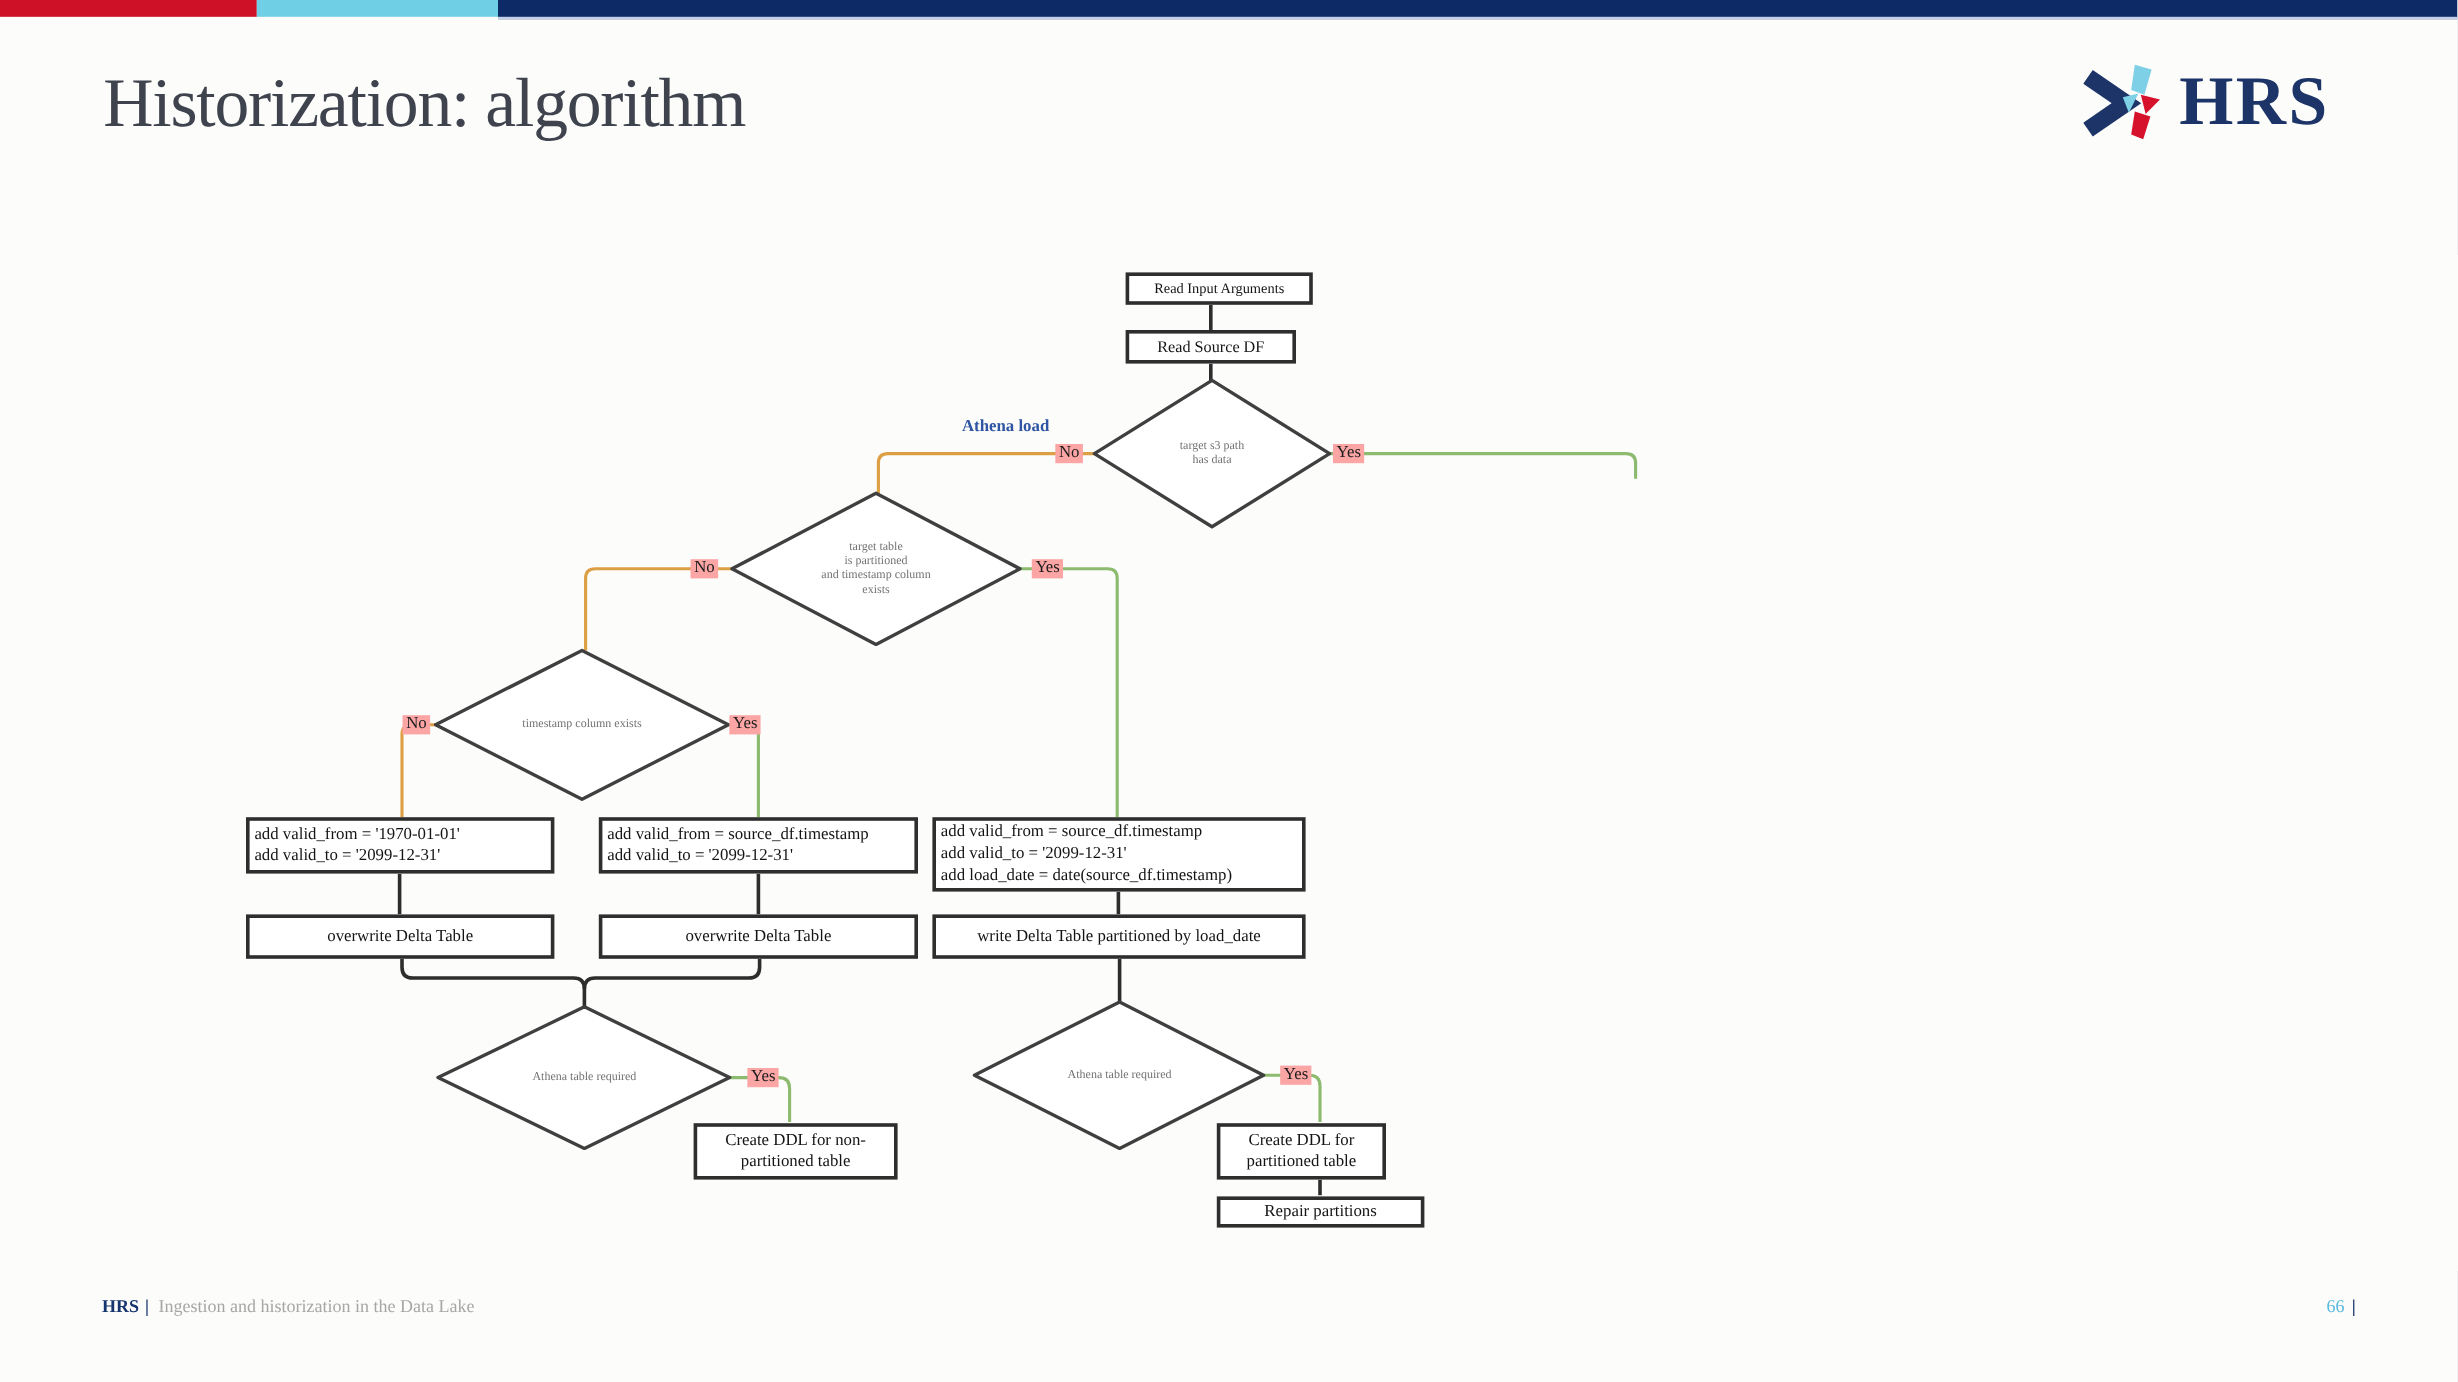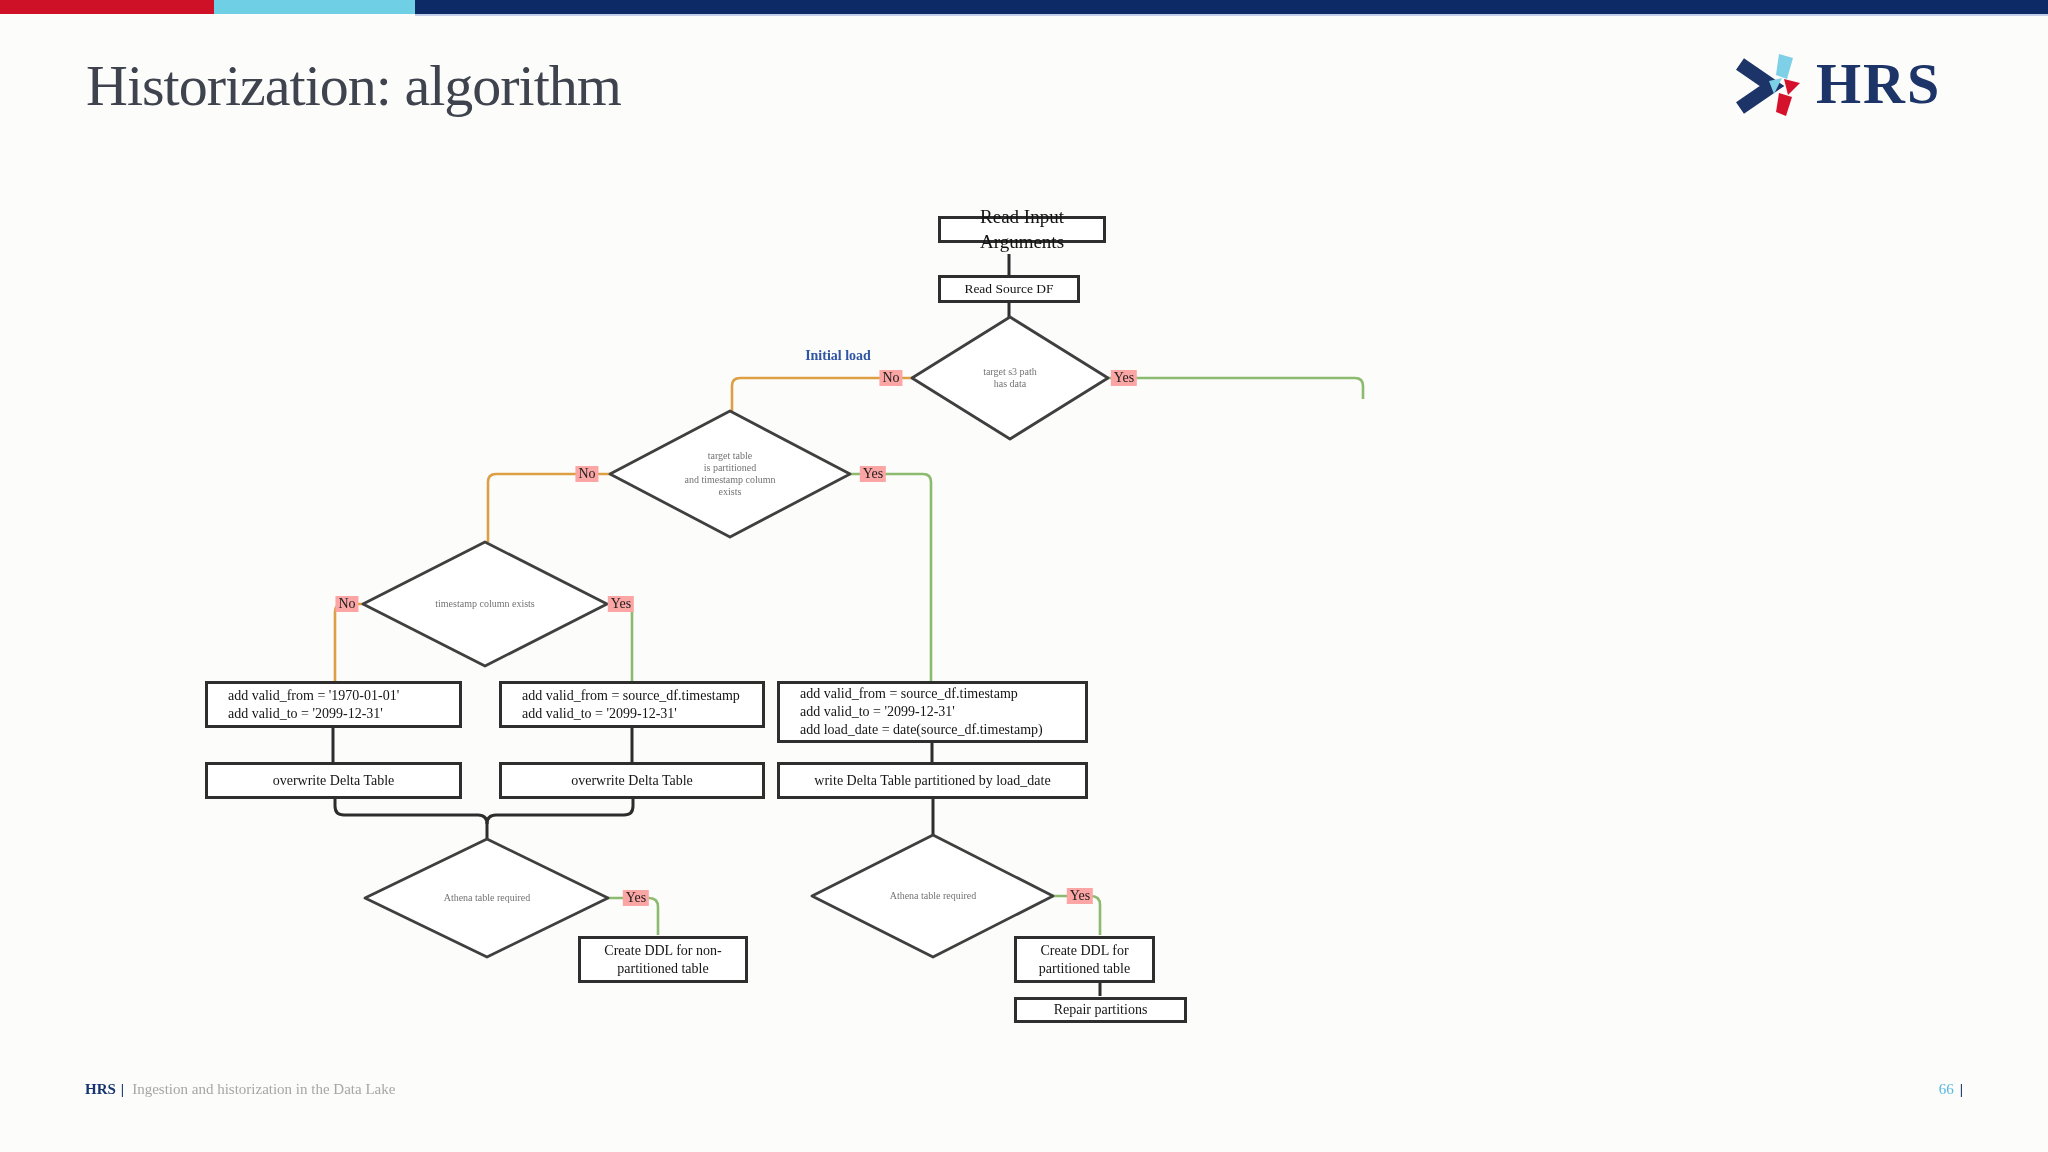--- a/index.html
+++ b/index.html
@@ -17,22 +17,22 @@
   
   .logo{position:absolute;left:1736px;top:48px;width:234px;height:72px;display:flex;align-items:center;}
   .logo-mark{width:72px;height:72px;flex:0 0 auto;}
   .logo-text{font-size:58px;font-weight:800;color:#1c3467;letter-spacing:2px;margin-left:8px;line-height:72px;}
   
   .chart-svg{position:absolute;left:0;top:0;}
   
   .node{position:absolute;box-sizing:border-box;border:3px solid #2e2e2e;background:#fff;
         display:flex;align-items:center;justify-content:center;text-align:center;
         font-size:14px;color:#141414;white-space:pre-line;line-height:1.28;}
-  .code-node{justify-content:flex-start;text-align:left;padding-left:20px;}
-  .n-read-input{left:938px;top:216px;width:168px;height:27px;font-size:19px;}
+  .code-node{justify-content:flex-start;text-align:left;padding-left:4px;}
+  .n-read-input{left:938px;top:227px;width:156px;height:27px;font-size:12px;}
   .n-read-source{left:938px;top:275px;width:142px;height:28px;font-size:13.5px;}
   .n-valid1{left:205px;top:681px;width:257px;height:47px;}
   .n-valid2{left:499px;top:681px;width:266px;height:47px;}
   .n-valid3{left:777px;top:681px;width:311px;height:62px;}
   .n-ow1{left:205px;top:762px;width:257px;height:37px;}
   .n-ow2{left:499px;top:762px;width:266px;height:37px;}
   .n-write3{left:777px;top:762px;width:311px;height:37px;}
   .n-ddl1{left:578px;top:936px;width:170px;height:47px;}
   .n-ddl2{left:1014px;top:936px;width:141px;height:47px;}
   .n-repair{left:1014px;top:997px;width:173px;height:26px;}
@@ -143,21 +143,21 @@
   <div class="dtext t-s3">target s3 path
 has data</div>
   <div class="dtext t-part">target table
 is partitioned
 and timestamp column
 exists</div>
   <div class="dtext t-ts">timestamp column exists</div>
   <div class="dtext t-ath-l">Athena table required</div>
   <div class="dtext t-ath-r">Athena table required</div>
 
-  <span class="edge-label l-initial">Initial load</span>
+  <span class="edge-label l-initial">Athena load</span>
   <span class="edge-label l-no1">No</span>
   <span class="edge-label l-yes1">Yes</span>
   <span class="edge-label l-no2">No</span>
   <span class="edge-label l-yes2">Yes</span>
   <span class="edge-label l-no3">No</span>
   <span class="edge-label l-yes3">Yes</span>
   <span class="edge-label l-yes4">Yes</span>
   <span class="edge-label l-yes5">Yes</span>
 
   <div class="footer-left">

